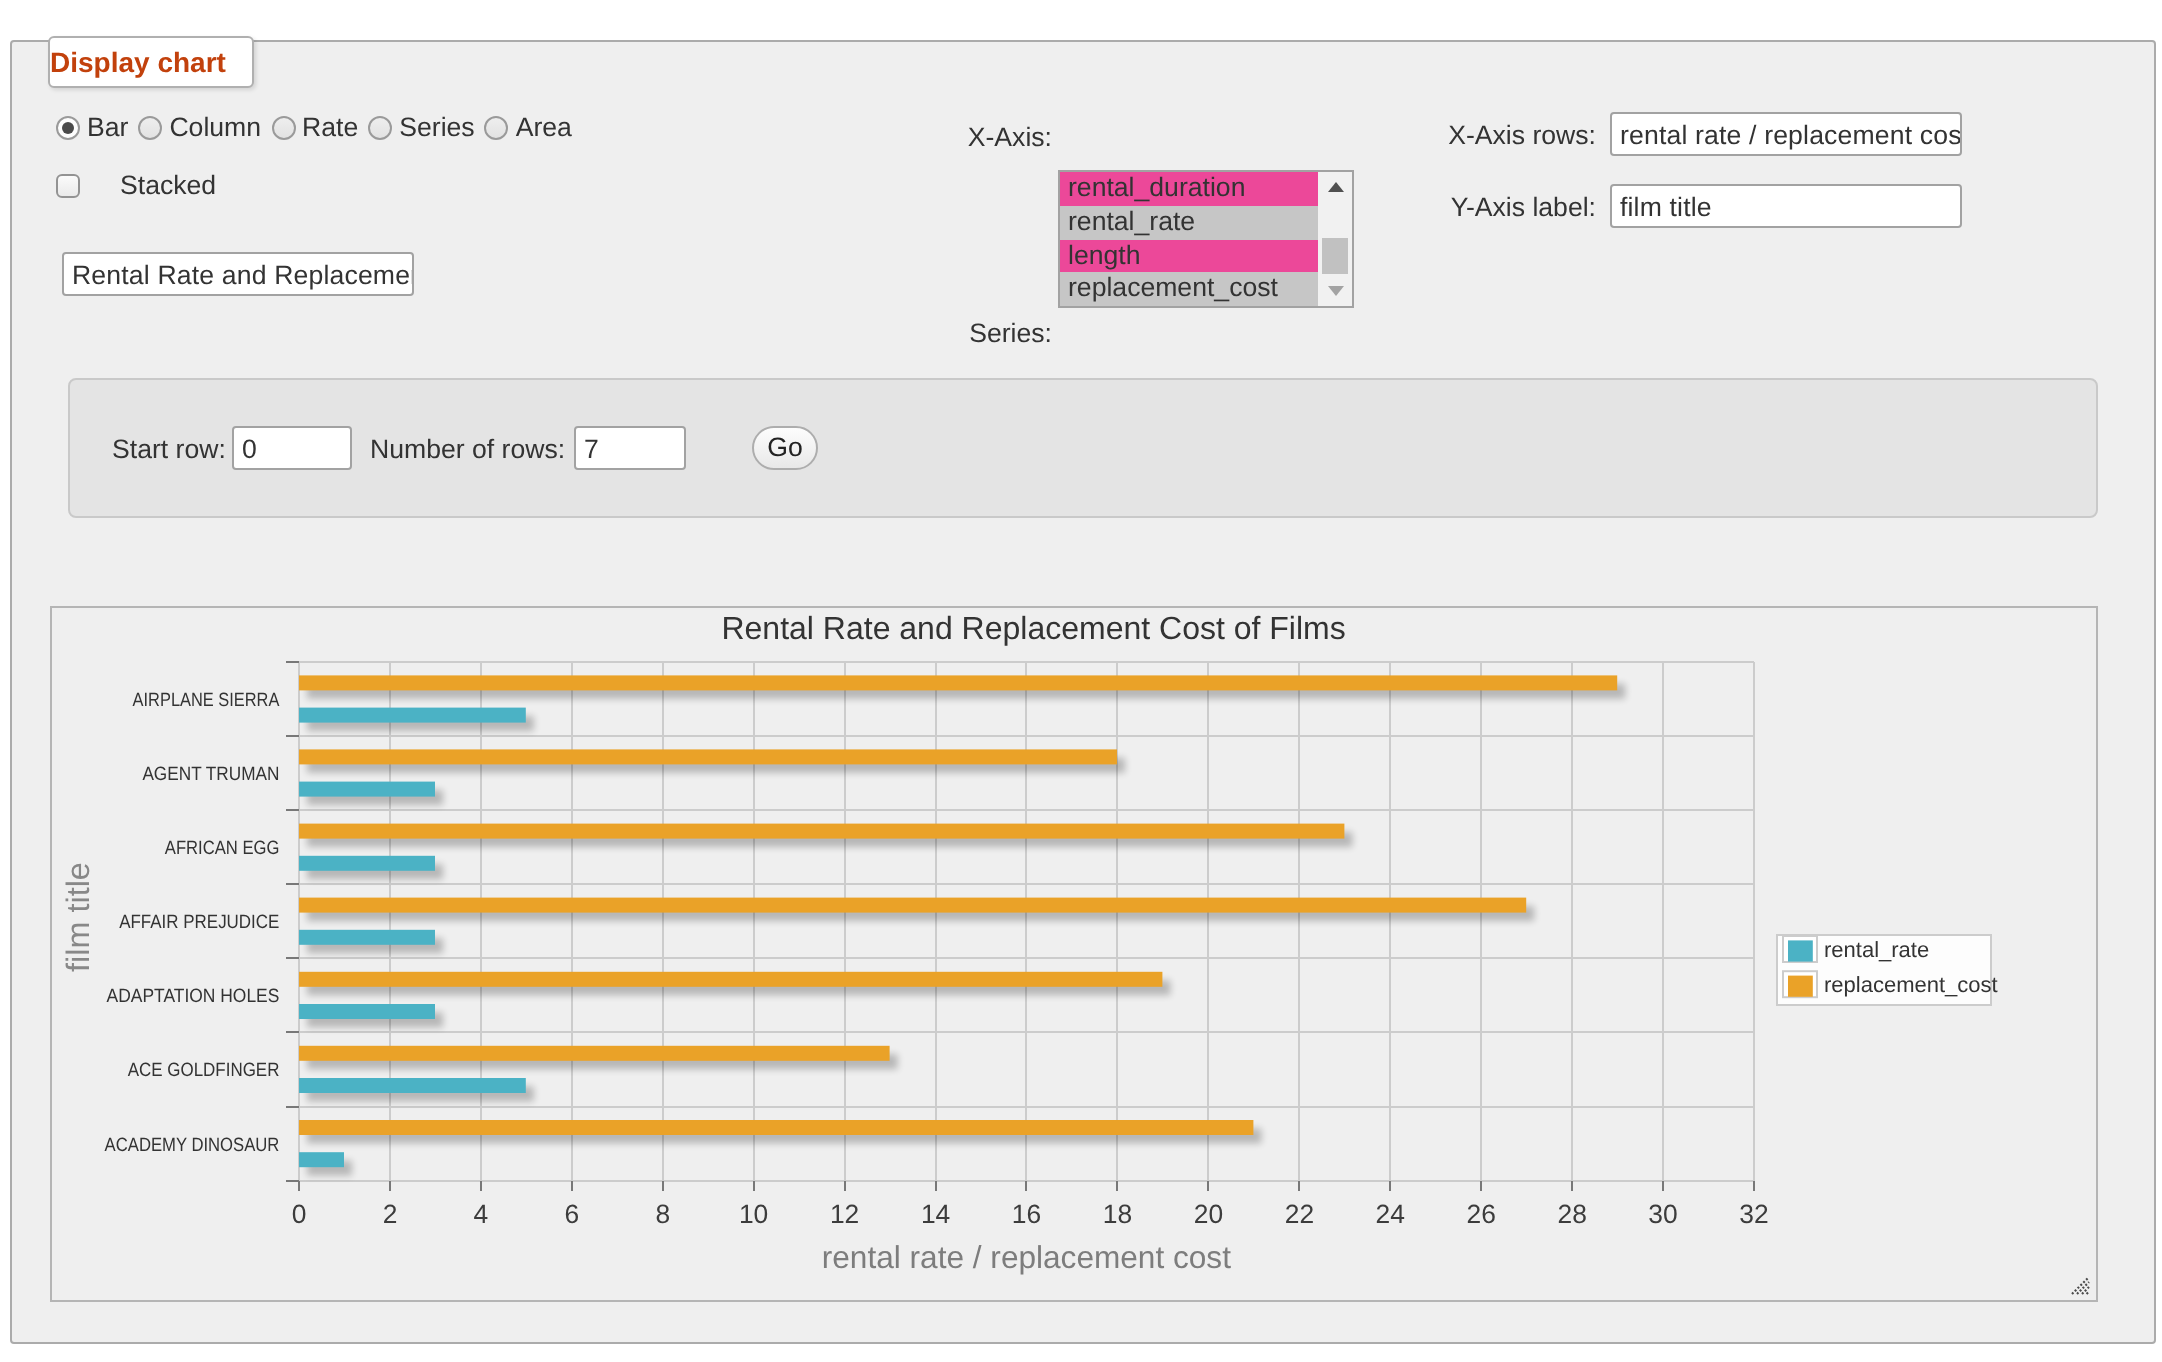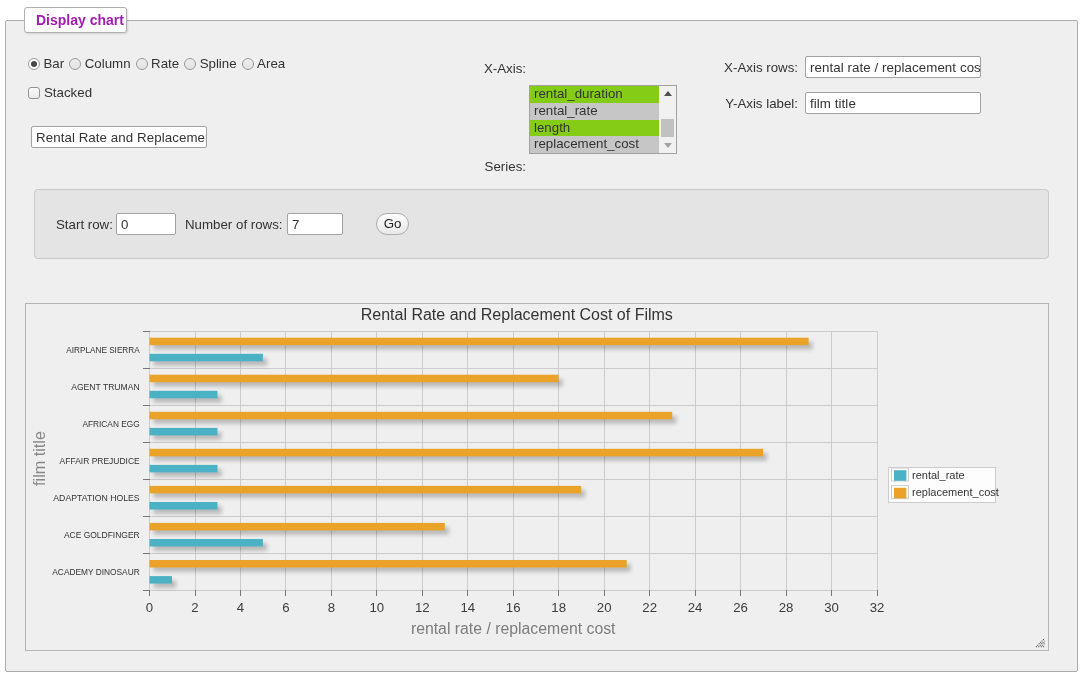--- a/index.html
+++ b/index.html
@@ -3,52 +3,52 @@
 <meta charset="utf-8">
 <style>
 * { margin:0; padding:0; box-sizing:border-box; }
 html,body { width:1081px; height:681px; background:#ffffff;
   font-family:"Liberation Sans", sans-serif; }
 #root { position:relative; width:1081px; height:681px; overflow:hidden;
   font-size:13.3px; color:#333; }
 .abs { position:absolute; }
 #fs { left:5px; top:20px; width:1073px; height:652px;
   border:1px solid #ababab; border-radius:2px; background:#efefef; }
-#legendbox { left:24px; top:7px; width:103px; height:26px; background:#fff;
+#legendbox { left:24px; top:18px; width:103px; height:26px; background:#fff;
   border:1px solid #b0b0b0; border-radius:3px; z-index:5;
-  font-weight:bold; font-size:14px; color:#a21caf; line-height:24px;
-  padding-left:11px; box-shadow:1px 1px 2px rgba(0,0,0,0.12); }
+  font-weight:bold; font-size:14px; color:#c2410c; line-height:24px;
+  box-shadow:1px 1px 2px rgba(0,0,0,0.12); }
 .radio { display:inline-block; width:12px; height:12px; border:1px solid #9a9a9a;
   border-radius:50%; vertical-align:-2px;
   background:linear-gradient(#eeeeee,#e2e2e2); }
 .radio.on { background:#fdfdfd; }
 .radio.on::after { content:""; display:block; width:6px; height:6px; margin:2px;
   border-radius:50%; background:#4a4a4a; }
 .checkbox { display:inline-block; width:12px; height:12px; border:1px solid #939393;
   border-radius:3px; background:linear-gradient(#fbfbfb,#eaeaea); vertical-align:-2px; }
 .ti { font-family:"Liberation Sans",sans-serif; font-size:13.3px; color:#333;
   border:1px solid #a2a2a2; border-radius:2px; background:#fff; height:22px;
   padding:0 0 0 4px; line-height:21px; letter-spacing:0.08px; overflow:hidden; white-space:nowrap; }
 #radiorow { left:28px; top:56px; }
 #radiorow .lb { margin:0 5px 0 3.5px; }
 #stackrow { left:28px; top:85px; }
-#stackrow .lb { margin-left:4px; }
+#stackrow .lb { margin-left:20px; }
 #titleinput { left:31px; top:126px; width:176px; }
 .rlabel { text-align:right; }
 #xaxislab { left:406px; top:61px; width:120px; }
 #serieslab { left:406px; top:139px; width:120px;margin-top:20px; }
 #xlabellab { left:678px; top:59.5px; width:120px; }
 #ylabellab { left:678px; top:96px; width:120px; }
 #xsel { left:529px; top:57px; width:153px; height:22px; border:1px solid #a2a2a2;
   border-radius:2px; background:#fff; line-height:20px; padding-left:7px; }
 #xsel .arr { position:absolute; right:5.5px; top:7.5px; width:0; height:0;
   border-left:3.5px solid transparent; border-right:3.5px solid transparent;
   border-top:6.5px solid #000; }
 #listbox { left:529px; top:85px; width:148px; height:69px; border:1px solid #a2a2a2;
-  background:#84cc16; overflow:hidden; }
+  background:#ec4899; overflow:hidden; }
 #listbox .opt { height:16.75px; line-height:16.75px; padding-left:4px;
   white-space:nowrap; }
 #listbox .sel { background:#c6c6c6; }
 #sbar { position:absolute; right:0; top:0; width:17px; height:67px; background:#f1f1f1; }
 #sbar .btn { position:absolute; left:0; width:17px; height:15px; }
 #sbar .tri { position:absolute; left:4.5px; width:0; height:0;
   border-left:4px solid transparent; border-right:4px solid transparent; }
 #sbar .up { top:0; }
 #sbar .up .tri { top:5px; border-bottom:5px solid #505050; }
 #sbar .dn { bottom:0; }
@@ -69,21 +69,21 @@
   border:1px solid #b5b5b5; background:#efefef; }
 #chart { position:absolute; left:26px; top:304px; }
 </style>
 </head>
 <body>
 <div id="root">
   <div class="abs" id="fs"></div>
   <div class="abs" id="legendbox">Display chart</div>
 
   <div class="abs" id="radiorow">
-    <span class="radio on"></span><span class="lb">Bar</span><span class="radio"></span><span class="lb">Column</span><span class="radio"></span><span class="lb">Rate</span><span class="radio"></span><span class="lb">Spline</span><span class="radio"></span><span class="lb">Area</span>
+    <span class="radio on"></span><span class="lb">Bar</span><span class="radio"></span><span class="lb">Column</span><span class="radio"></span><span class="lb">Rate</span><span class="radio"></span><span class="lb">Series</span><span class="radio"></span><span class="lb">Area</span>
   </div>
   <div class="abs" id="stackrow"><span class="checkbox"></span><span class="lb">Stacked</span></div>
   <div class="abs ti" id="titleinput">Rental Rate and Replacement Cost of Films</div>
 
   <div class="abs rlabel" id="xaxislab">X-Axis:</div>
   <div class="abs rlabel" id="serieslab">Series:</div>
   <div class="abs" id="listbox">
     <div class="opt">rental_duration</div>
     <div class="opt sel">rental_rate</div>
     <div class="opt">length</div>

